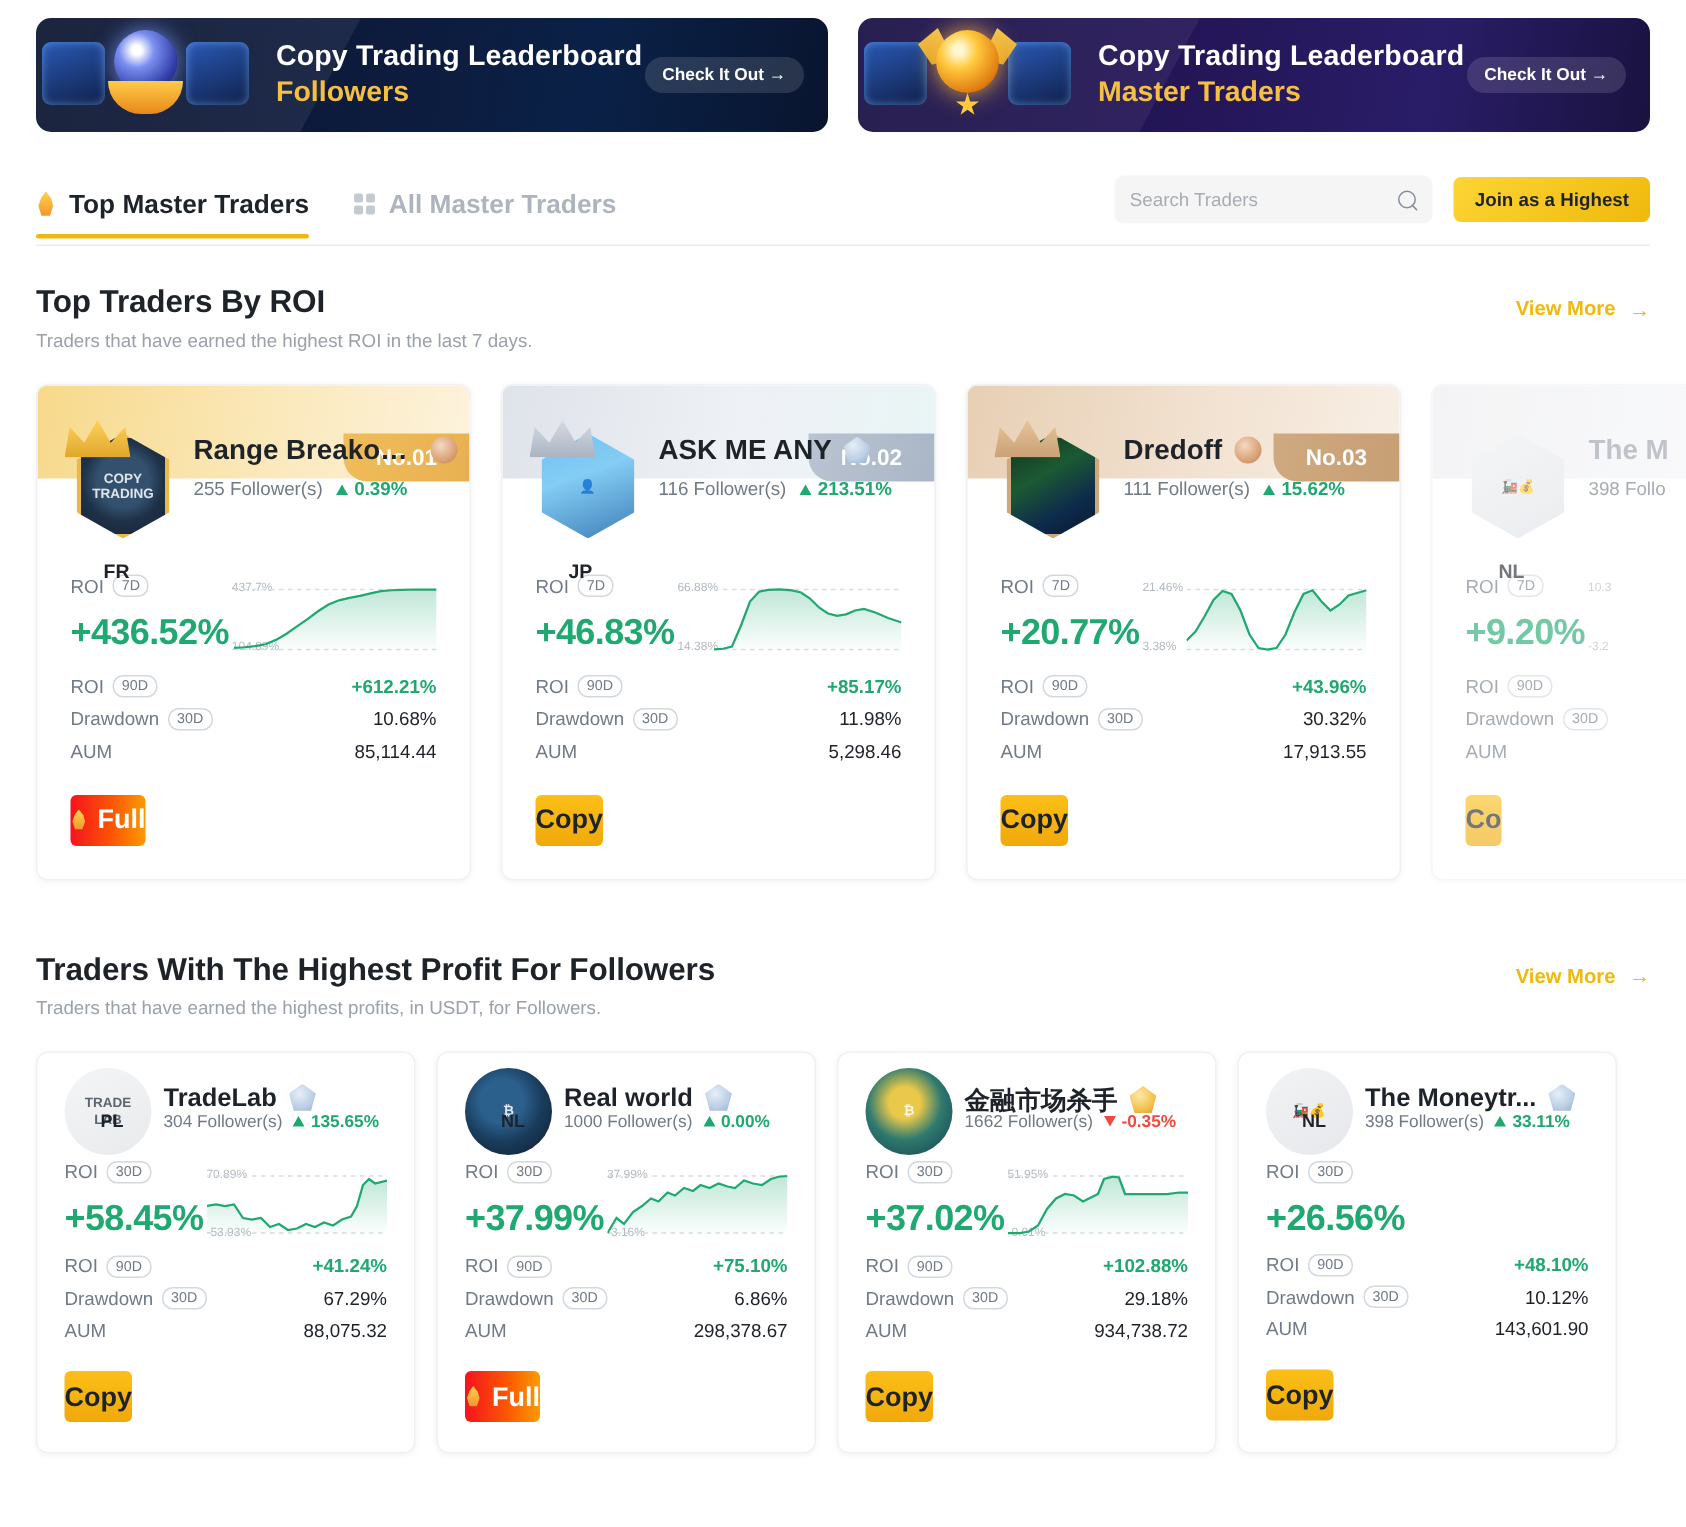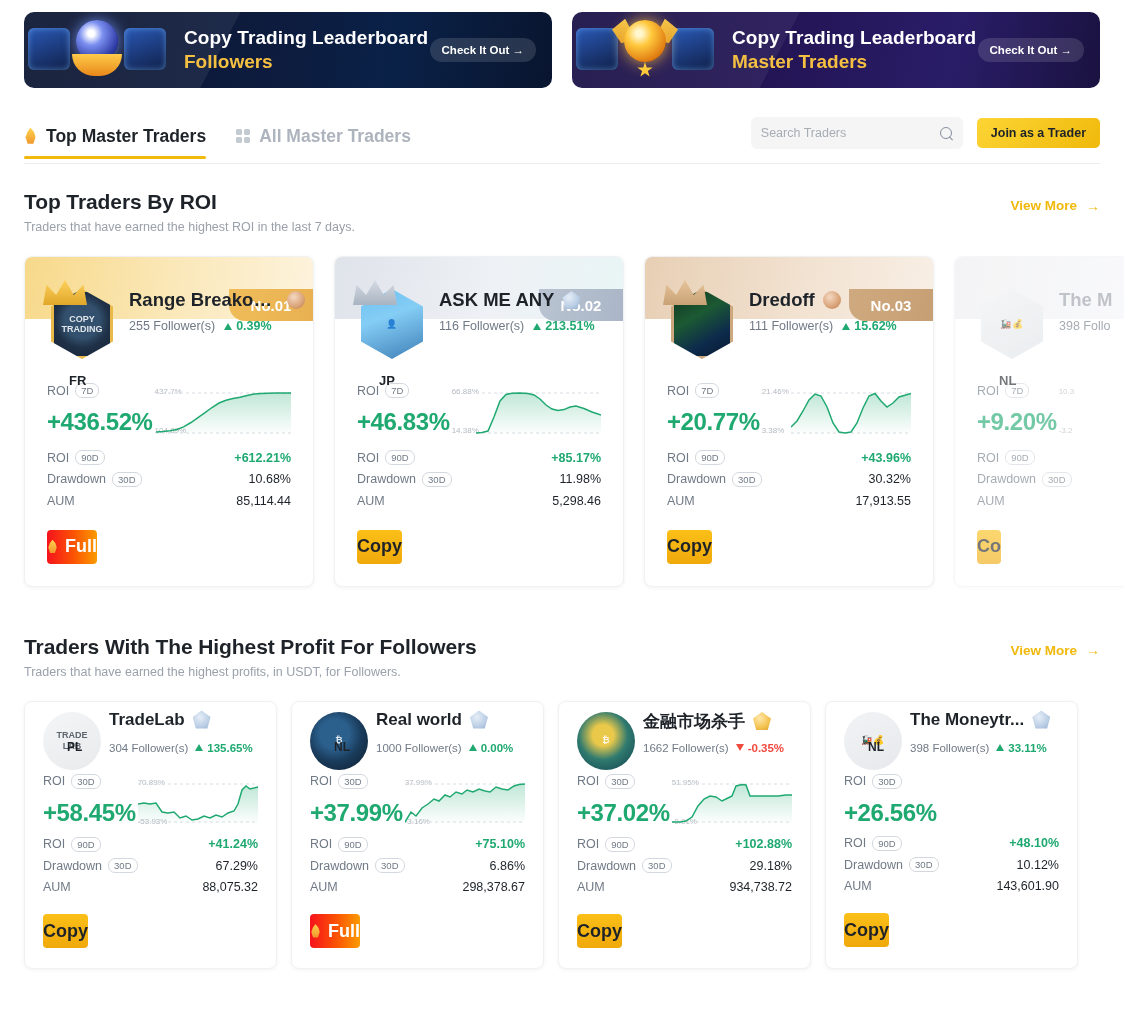--- a/index.html
+++ b/index.html
@@ -233,21 +233,21 @@
   }
   .cta .flame { width: 11px; height: 14px; }
 
   
   .cards2 { display:flex; gap: 14px; margin-top: 22px; }
   .card2 { flex: 0 0 253px; width: 253px; }
   .card2 .idrow { height: 66px; margin-top: 0; }
   .card2 .avatar-wrap { left: 16px; top: 8px; width: 64px; height: 62px; }
   .card2 .hexagon { left: 2px; top: 2px; width: 58px; height: 58px; border-radius:50%; clip-path:none; }
   .card2 .flagcode { left: 42px; top: 38px; font-size: 12px; }
-  .card2 .nameline { left: 84px; top: 8px; max-width: 156px; }
+  .card2 .nameline { left: 84px; top: 20px; max-width: 156px; }
   .card2 .tname { font-size: 17px; }
   .card2 .subline { left: 84px; top: 40px; font-size: 11.5px; gap: 7px; }
   .card2 .roi-block { padding: 6px 18px 0 18px; }
   .card2 .stats { padding: 6px 18px 0 18px; }
   .card2 .cta { margin: 16px 18px 20px 18px; }
 
   .section2 { margin-top: 48px; }
 </style>
 </head>
 <body>
@@ -304,21 +304,21 @@
             <i></i>
           </span>
         <span class="tab-label">All Master Traders</span>
       </div>
     </div>
     <div class="rightctl">
       <div class="search">
         <input type="text" placeholder="Search Traders" style="">
         <span class="mag"></span>
       </div>
-      <button class="join-btn">Join as a Trader</button>
+      <button class="join-btn">Join as a Highest</button>
     </div>
   </div>
 
   <div class="sec-head" style="margin-top:26px">
     <div>
       <div class="sec-title">Top Traders By ROI</div>
       <div class="sec-sub">Traders that have earned the highest ROI in the last 7 days.</div>
     </div>
     <div class="viewmore">
       <span>View More</span>

